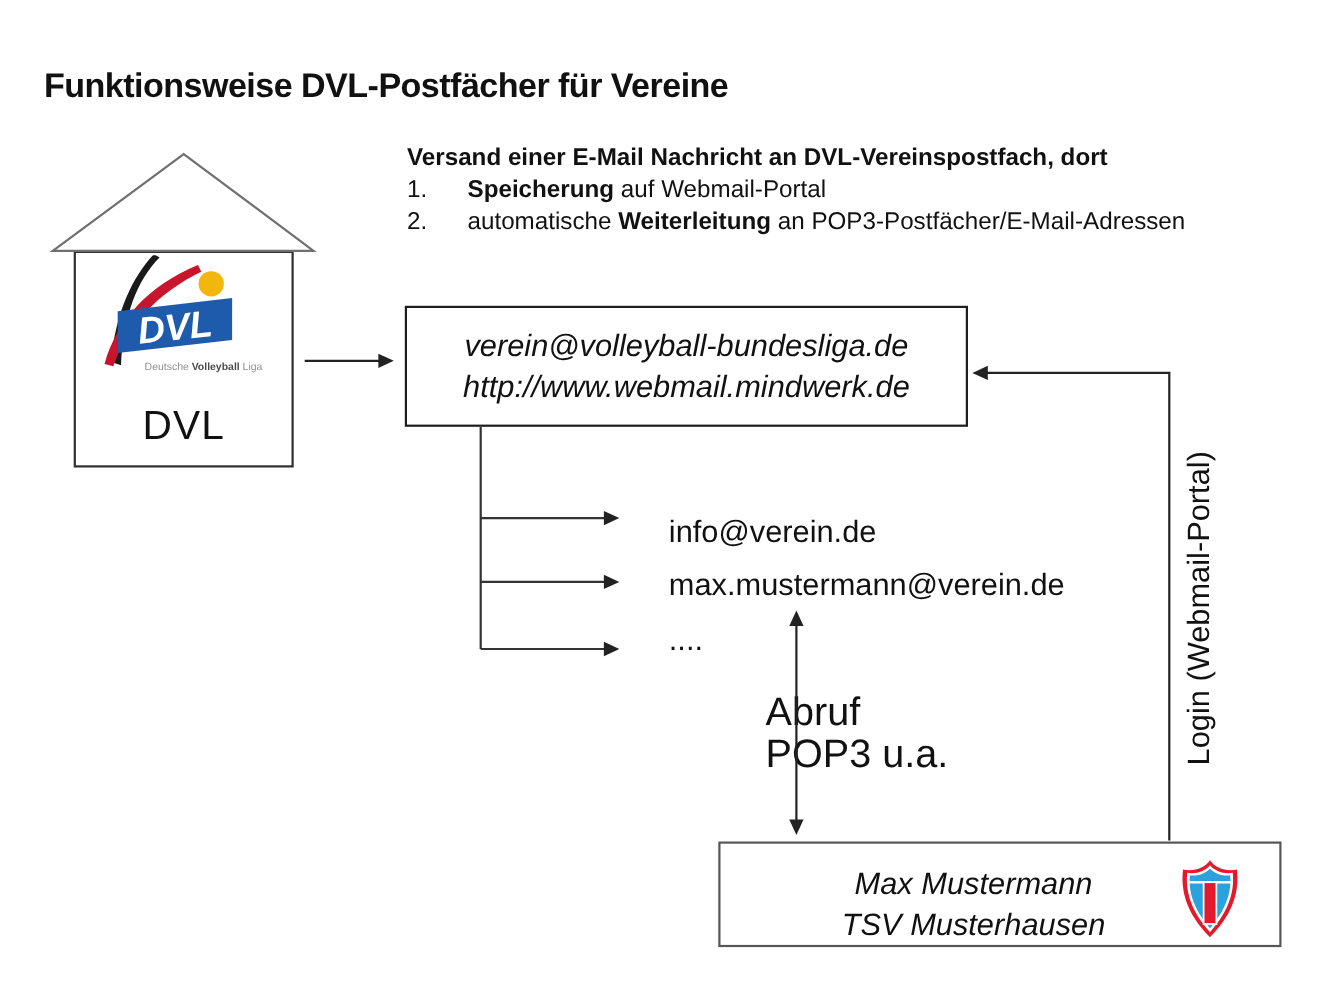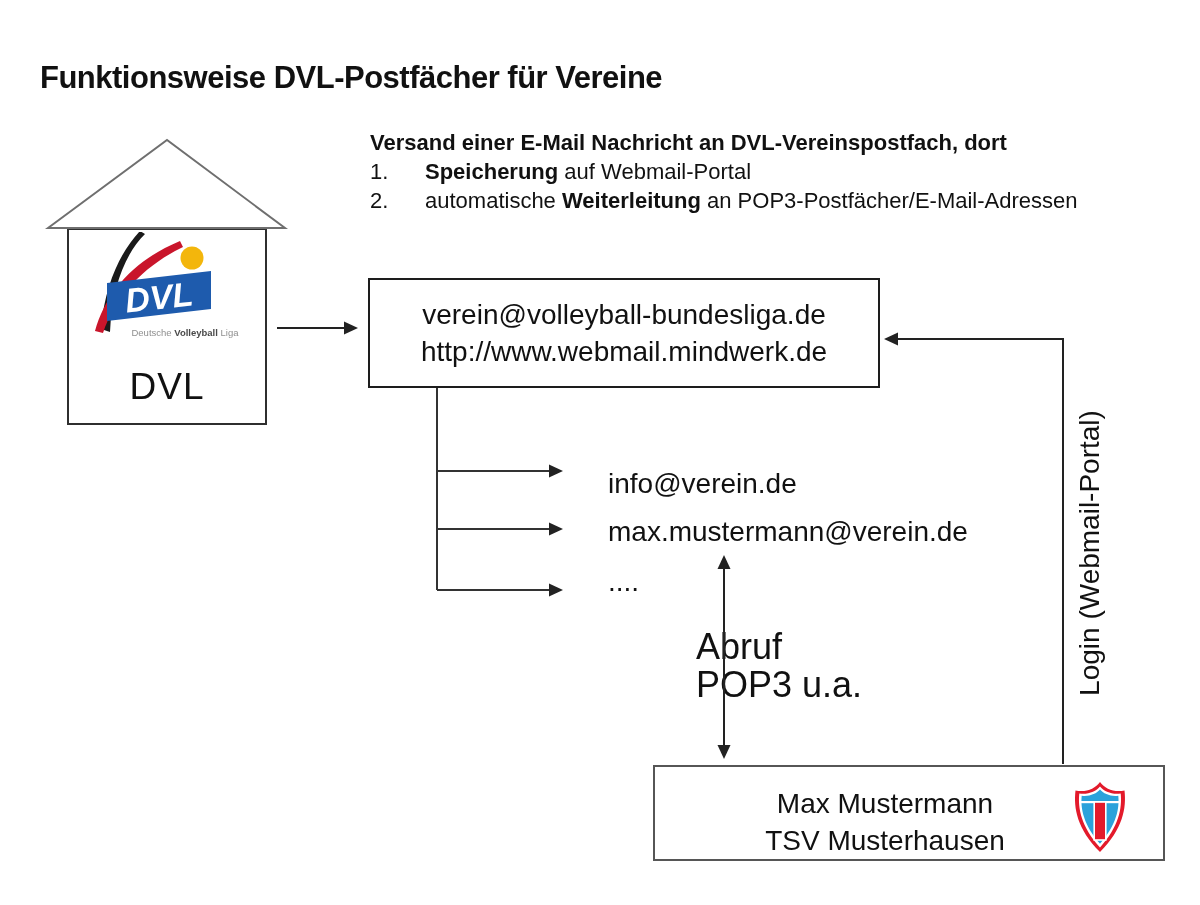--- a/index.html
+++ b/index.html
@@ -73,20 +73,21 @@
   .box {
     position: absolute;
     background: #ffffff;
     display: flex;
     flex-direction: column;
     align-items: center;
     justify-content: center;
     text-align: center;
     font-size: 28px;
     line-height: 37px;
+    font-style: italic;
   }
   .webmail-box {
     left: 368px; top: 278px;
     width: 512px; height: 110px;
     border: 2px solid #1d1d1d;
   }
   .club-box {
     left: 653px; top: 765px;
     width: 512px; height: 96px;
     border: 2px solid #565656;

